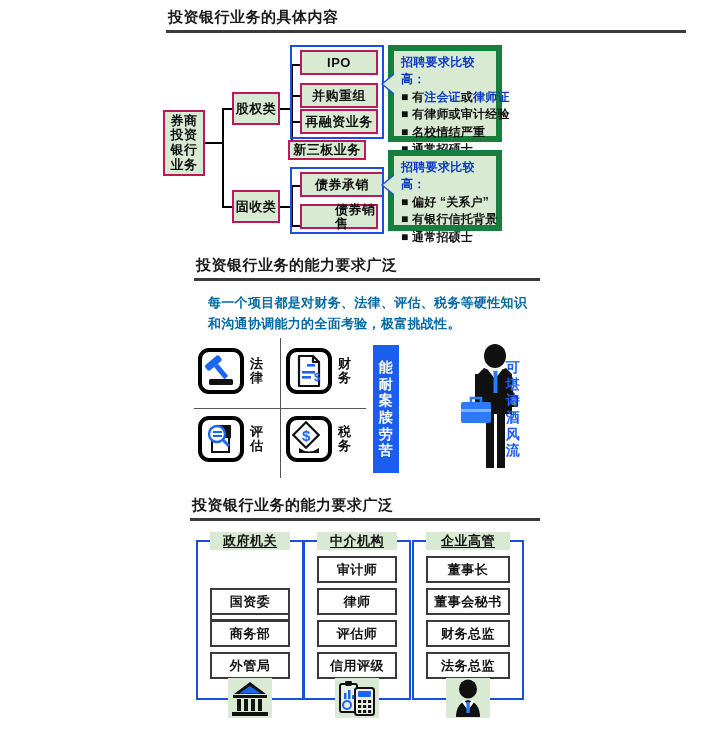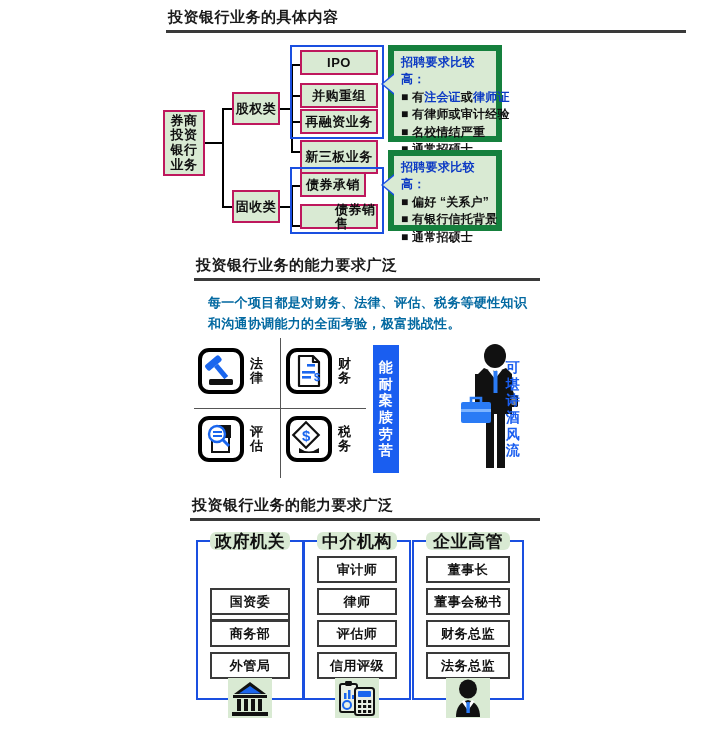--- a/index.html
+++ b/index.html
@@ -152,25 +152,25 @@
   .figure{position:absolute;}
 
   
   .col-wrap{position:absolute;}
   .col-top-l,.col-top-r{
     position:absolute;height:2px;background:#1a4fe0;
   }
   .col-head{
     position:absolute;
     background:#d9ead3;
-    font-size:17px;font-weight:bold;color:#111;
+    font-size:13px;font-weight:bold;color:#111;
     letter-spacing:.5px;
     display:flex;align-items:center;justify-content:center;
+    text-decoration:underline;
     text-underline-offset:2px;
-    border-radius:6px;
   }
   .col-item{
     position:absolute;
     box-sizing:border-box;
     border:2px solid #3a3a3a;
     background:#fff;
     font-size:13px;font-weight:bold;color:#111;
     display:flex;align-items:center;justify-content:center;
     letter-spacing:.5px;
   }
@@ -206,30 +206,30 @@
   <div class="ln h" style="left:280px;top:108px;width:12px;"></div>
   <div class="ln v" style="left:291px;top:64px;height:89px;"></div>
   <div class="ln h" style="left:291px;top:64px;width:10px;"></div>
   <div class="ln h" style="left:291px;top:95px;width:10px;"></div>
   <div class="ln h" style="left:291px;top:121px;width:10px;"></div>
   <div class="ln h" style="left:291px;top:151px;width:10px;"></div>
 
   <div class="gbox" style="left:300px;top:50px;width:78px;height:25px;">IPO</div>
   <div class="gbox" style="left:300px;top:83px;width:78px;height:25px;">并购重组</div>
   <div class="gbox" style="left:300px;top:109px;width:78px;height:25px;">再融资业务</div>
-  <div class="gbox" style="left:300px;top:140px;width:78px;height:34px;">新三板业务</div>
+  <div class="gbox" style="left:288px;top:140px;width:78px;height:20px;">新三板业务</div>
 
   <div class="bluegrp" style="left:290px;top:45px;width:94px;height:94px;"></div>
 
   <div class="ln h" style="left:280px;top:206px;width:12px;"></div>
   <div class="ln v" style="left:291px;top:185px;height:42px;"></div>
   <div class="ln h" style="left:291px;top:185px;width:10px;"></div>
   <div class="ln h" style="left:291px;top:225px;width:10px;"></div>
 
-  <div class="gbox" style="left:300px;top:172px;width:66px;height:25px;text-align:center;">债券承销</div>
+  <div class="gbox" style="left:300px;top:172px;width:84px;height:25px;text-align:center;">债券承销</div>
   <div class="gbox" style="left:300px;top:204px;width:78px;height:25px;padding-left:33px;">债券销售</div>
 
   <div class="bluegrp" style="left:290px;top:167px;width:94px;height:67px;"></div>
 
   <div class="callout" style="left:388px;top:45px;width:114px;height:97px;">
     <div class="co-tip-b" style="top:22px;"></div>
     <div class="co-tip" style="top:24px;"></div>
     <div class="co-head">招聘要求比较高：</div>
     <ul>
       <li><span class="bl">■</span>有<span class="blue">注会证</span>或<span class="blue">律师证</span></li>

